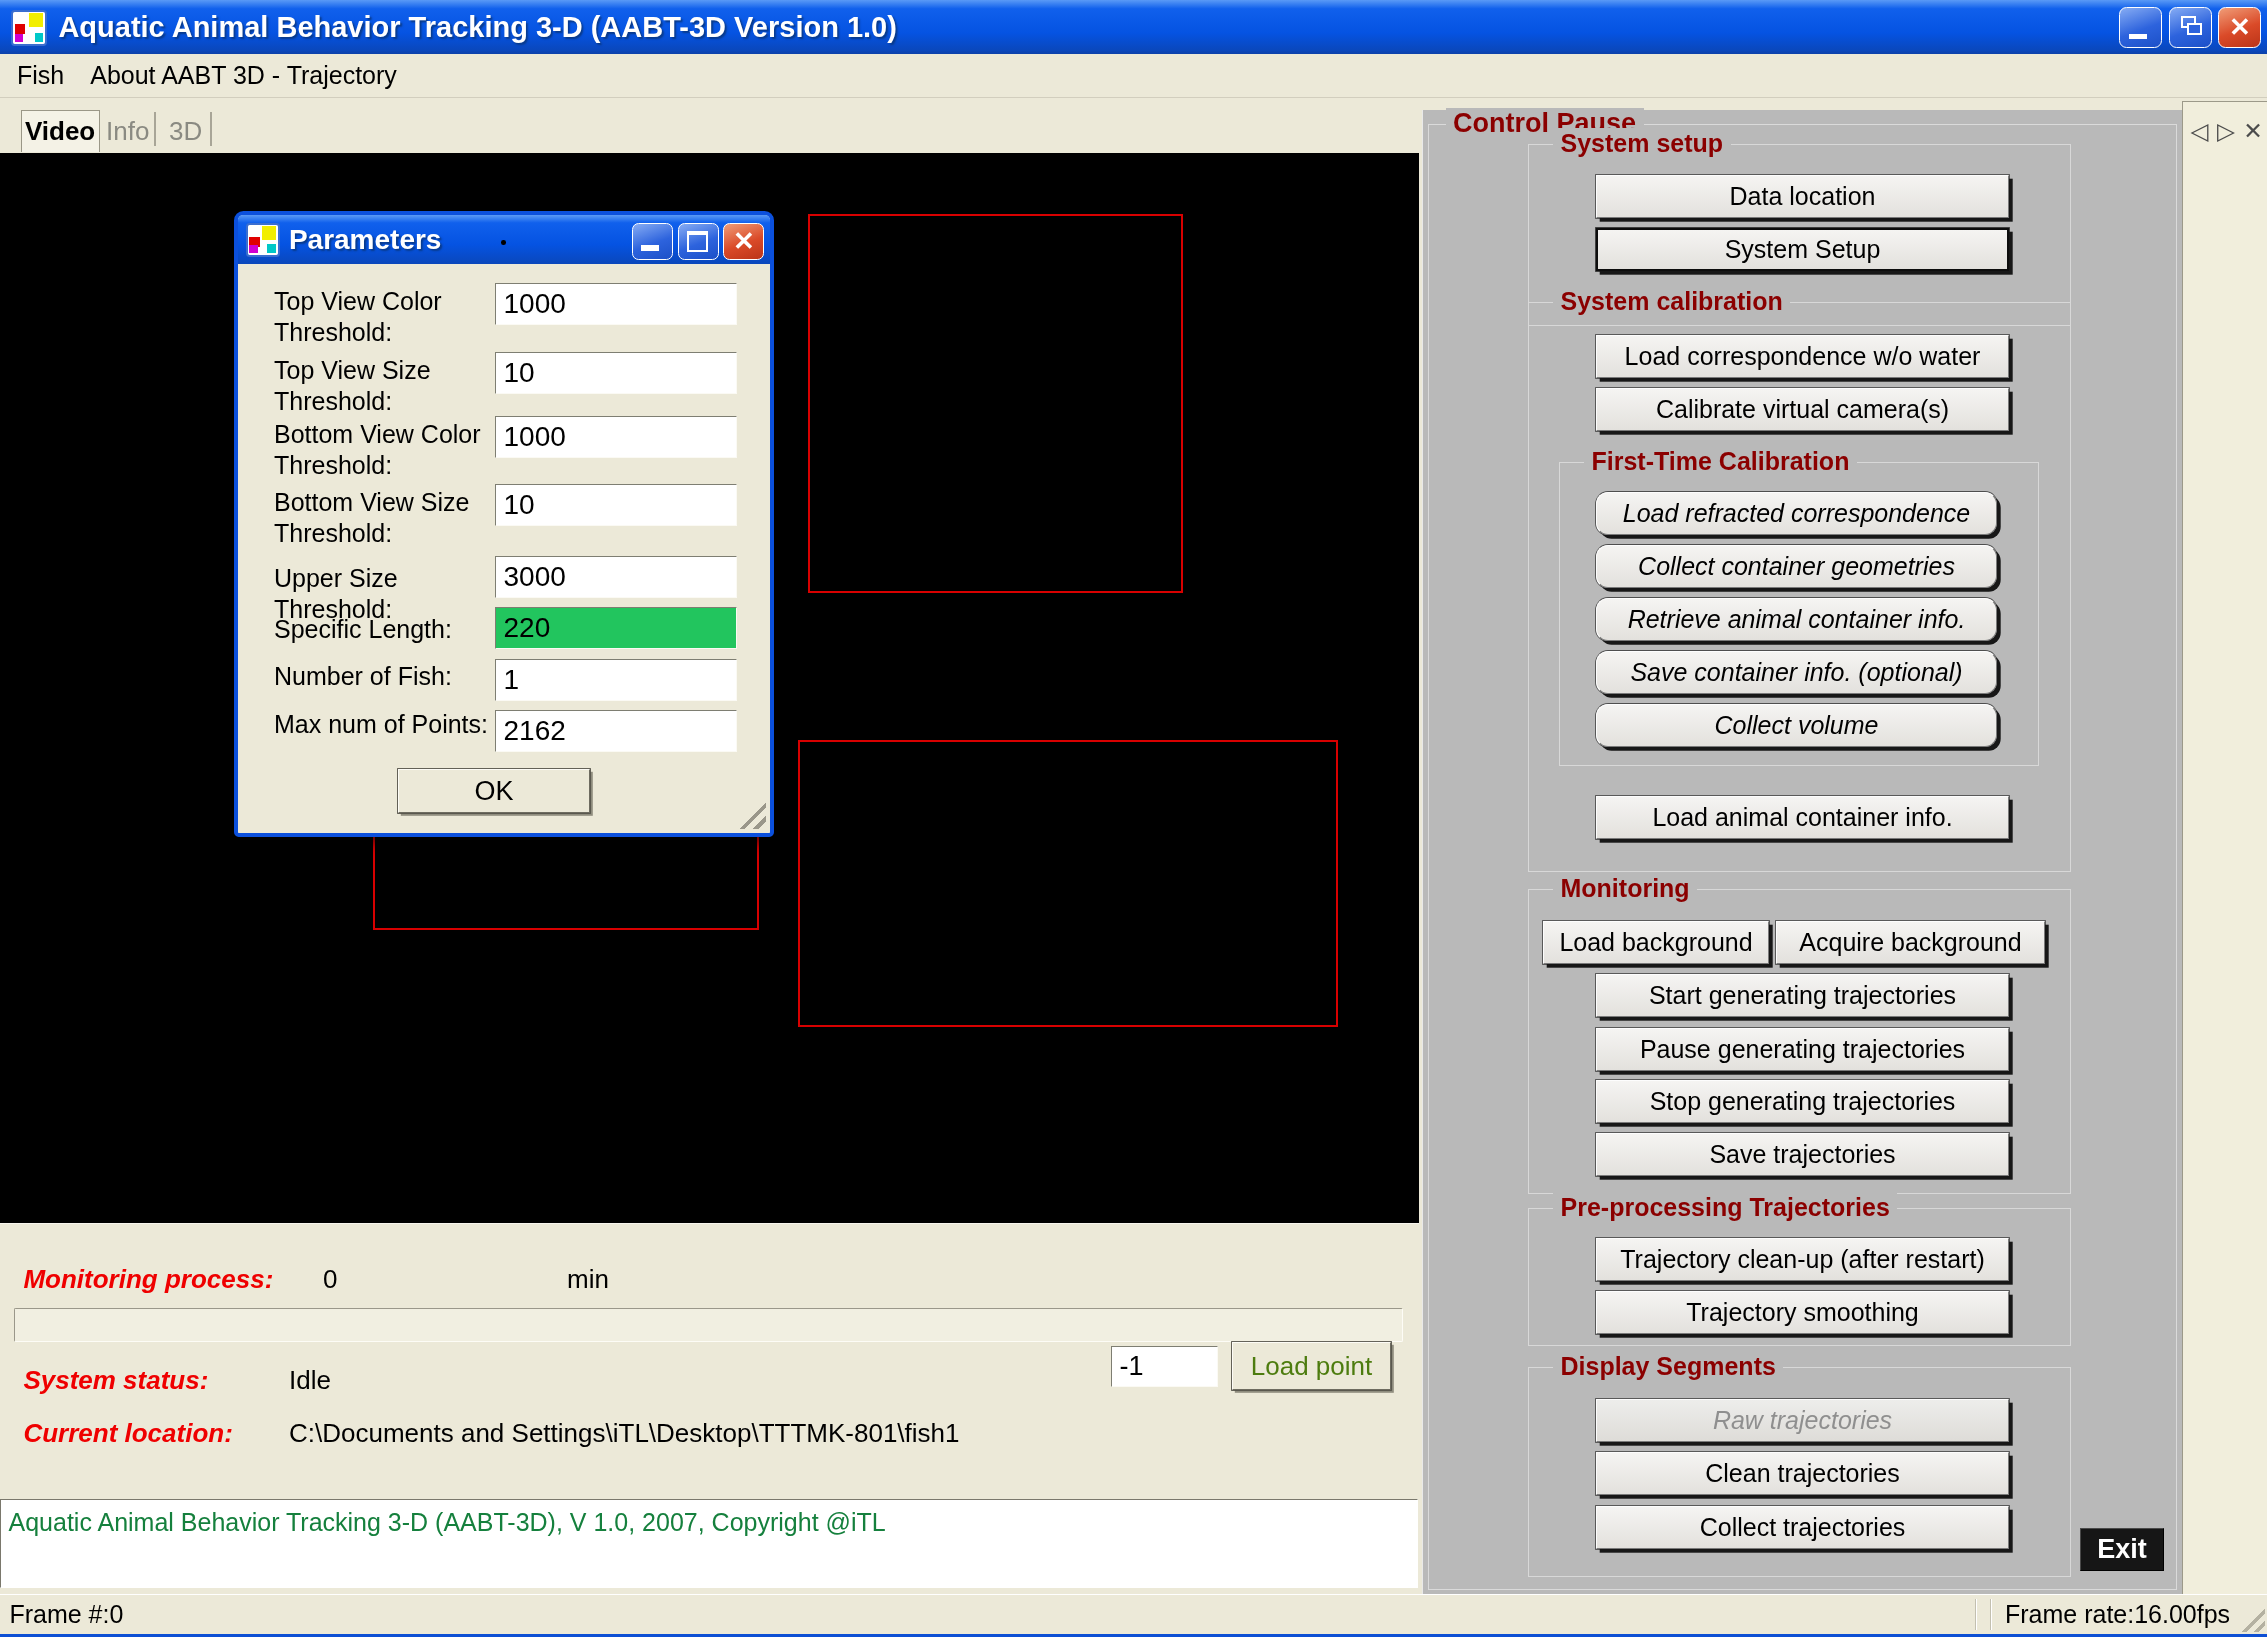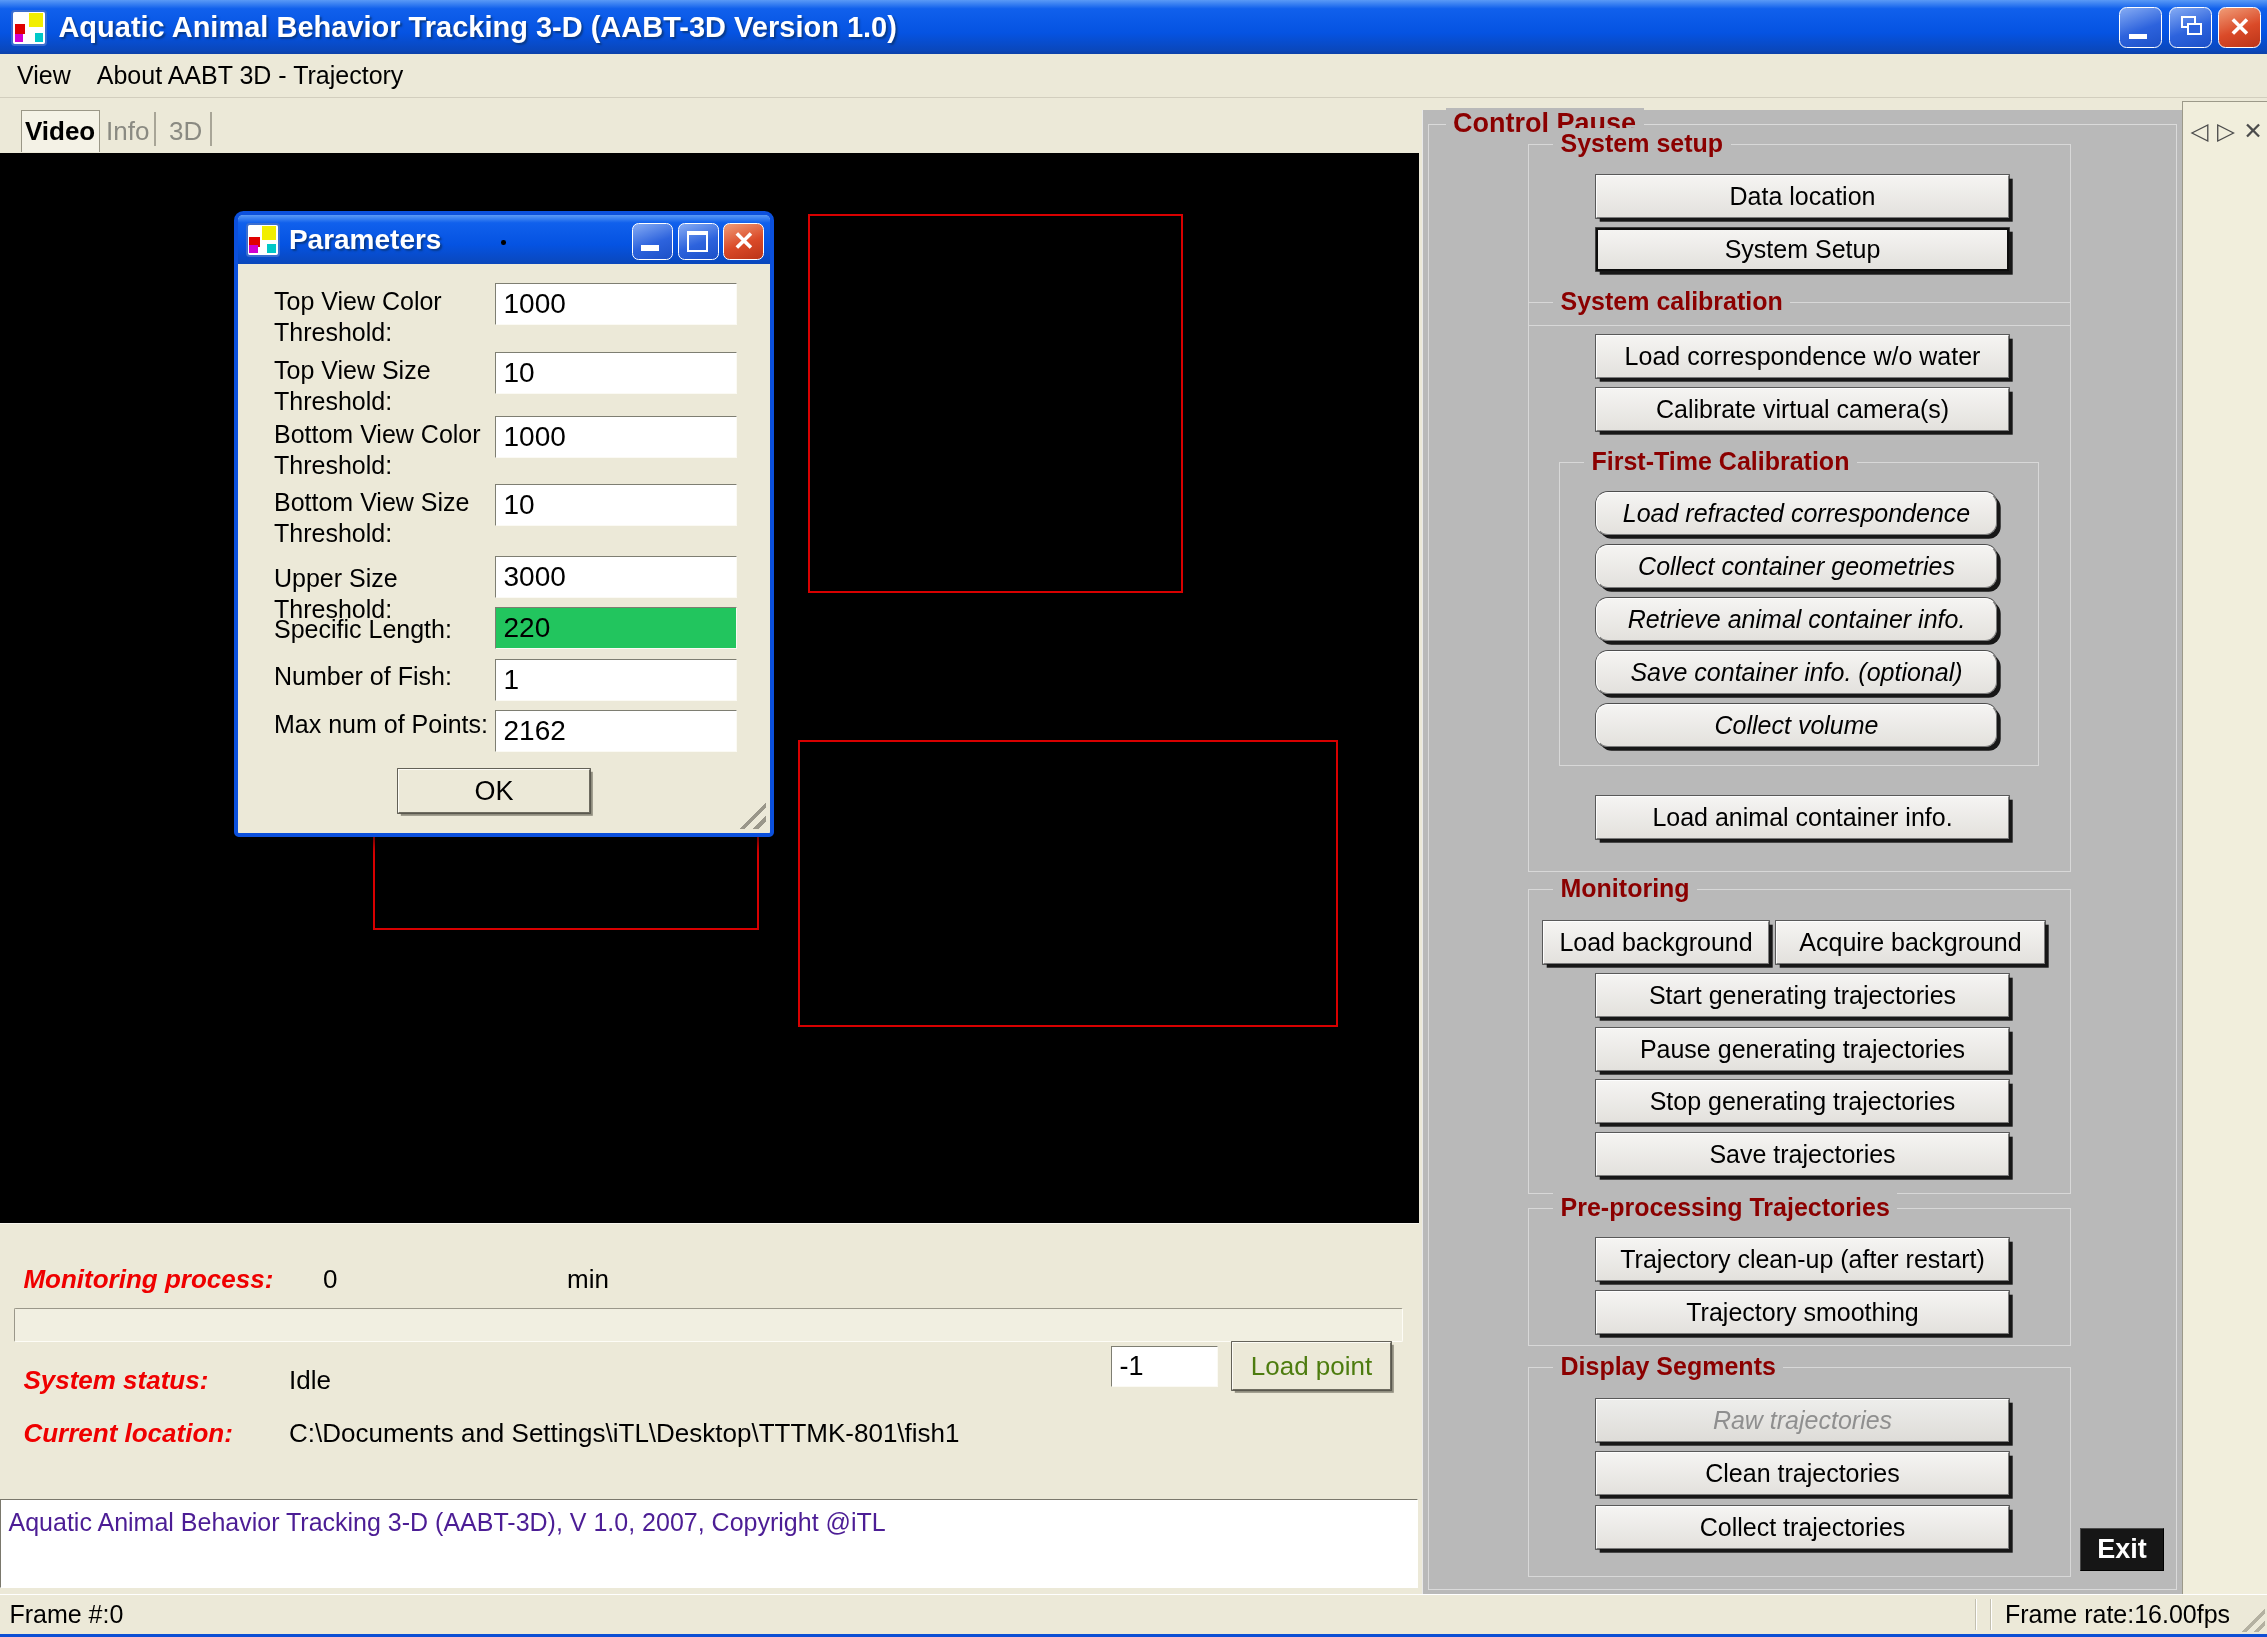--- a/index.html
+++ b/index.html
@@ -109,21 +109,21 @@
                  font-family:"Liberation Sans",sans-serif; background:#fff; color:#000;
                  border:1.9px solid; border-color:#7e7e72 #fbfaf4 #fbfaf4 #7e7e72; outline:none; }
   .load-point { position:absolute; left:1232px; top:118px; width:159px; height:48px;
                 background:#ece9d8; font-size:26px; color:#4d7c0f; font-family:"Liberation Sans",sans-serif;
                 border:1.9px solid; border-color:#fdfcf6 #6e6c60 #6e6c60 #fdfcf6;
                 box-shadow: 0 0 0 0.9px #55534a, 2.8px 2.8px 0 #8f8d7e;
                 display:flex; align-items:center; justify-content:center; }
   .rl3 { top:194px; } .v-loc { left:289px; top:194px; }
   
   .info-box { position:absolute; left:0; top:1499px; width:1418px; height:89px; background:#fff;
-              border:1.9px solid; border-color:#7a786c #fff #fff #7a786c; font-size:25px; color:#4c1d95; padding:7.5px 7.5px; }
+              border:1.9px solid; border-color:#7a786c #fff #fff #7a786c; font-size:25px; color:#15803d; padding:7.5px 7.5px; }
   
   .control-panel { position:absolute; left:1422px; top:110px; width:760px; height:1484px; background:#b9b9b9; border-left:1.9px solid #e9e9e9; }
   .cp-frame { position:absolute; left:4.7px; top:14px; right:4.7px; bottom:3.7px; border:1.9px groove #dadada; }
   .cp-title { position:absolute; left:22.5px; top:-1.9px; background:#b9b9b9; padding:0 7.5px; color:#8b0000; font-weight:bold; font-size:27px; line-height:30px; }
   .grp { position:absolute; left:105px; width:543px; border:1.9px groove #d8d8d8; }
   .g1 { top:34px;   height:182px; } .g2 { top:192px;  height:570px; }
   .g3 { top:779px;  height:305px; } .g4 { top:1098px; height:138px; }
   .g5 { top:1257px; height:210px; }
   .glabel { position:absolute; top:-17px; left:24px; background:#b9b9b9; padding:0 7.5px; color:#8b0000; font-weight:bold; font-size:25px; line-height:30px; white-space:nowrap; }
   .grp-sub { position:absolute; left:30px; top:159px; width:480px; height:304px; border:1.9px groove #d8d8d8; }
@@ -186,21 +186,21 @@
           <span class="glyph-restore-back"></span>
           <span class="glyph-restore-front"></span>
         </div>
       <div class="wbtn red">
           <span class="glyph-x">✕</span>
         </div>
     </div>
   </div>
 
   <div class="menubar">
-    <span class="menu-item">View</span>
+    <span class="menu-item">Fish</span>
     <span class="menu-item">About AABT 3D - Trajectory</span>
   </div>
 
   <div class="tabstrip">
     <div class="tab-active">Video</div>
     <span class="tab-inactive tab-info">Info</span>
     <span class="tabsep sep1"></span>
     <span class="tab-inactive tab-3d">3D</span>
     <span class="tabsep sep2"></span>
   </div>

